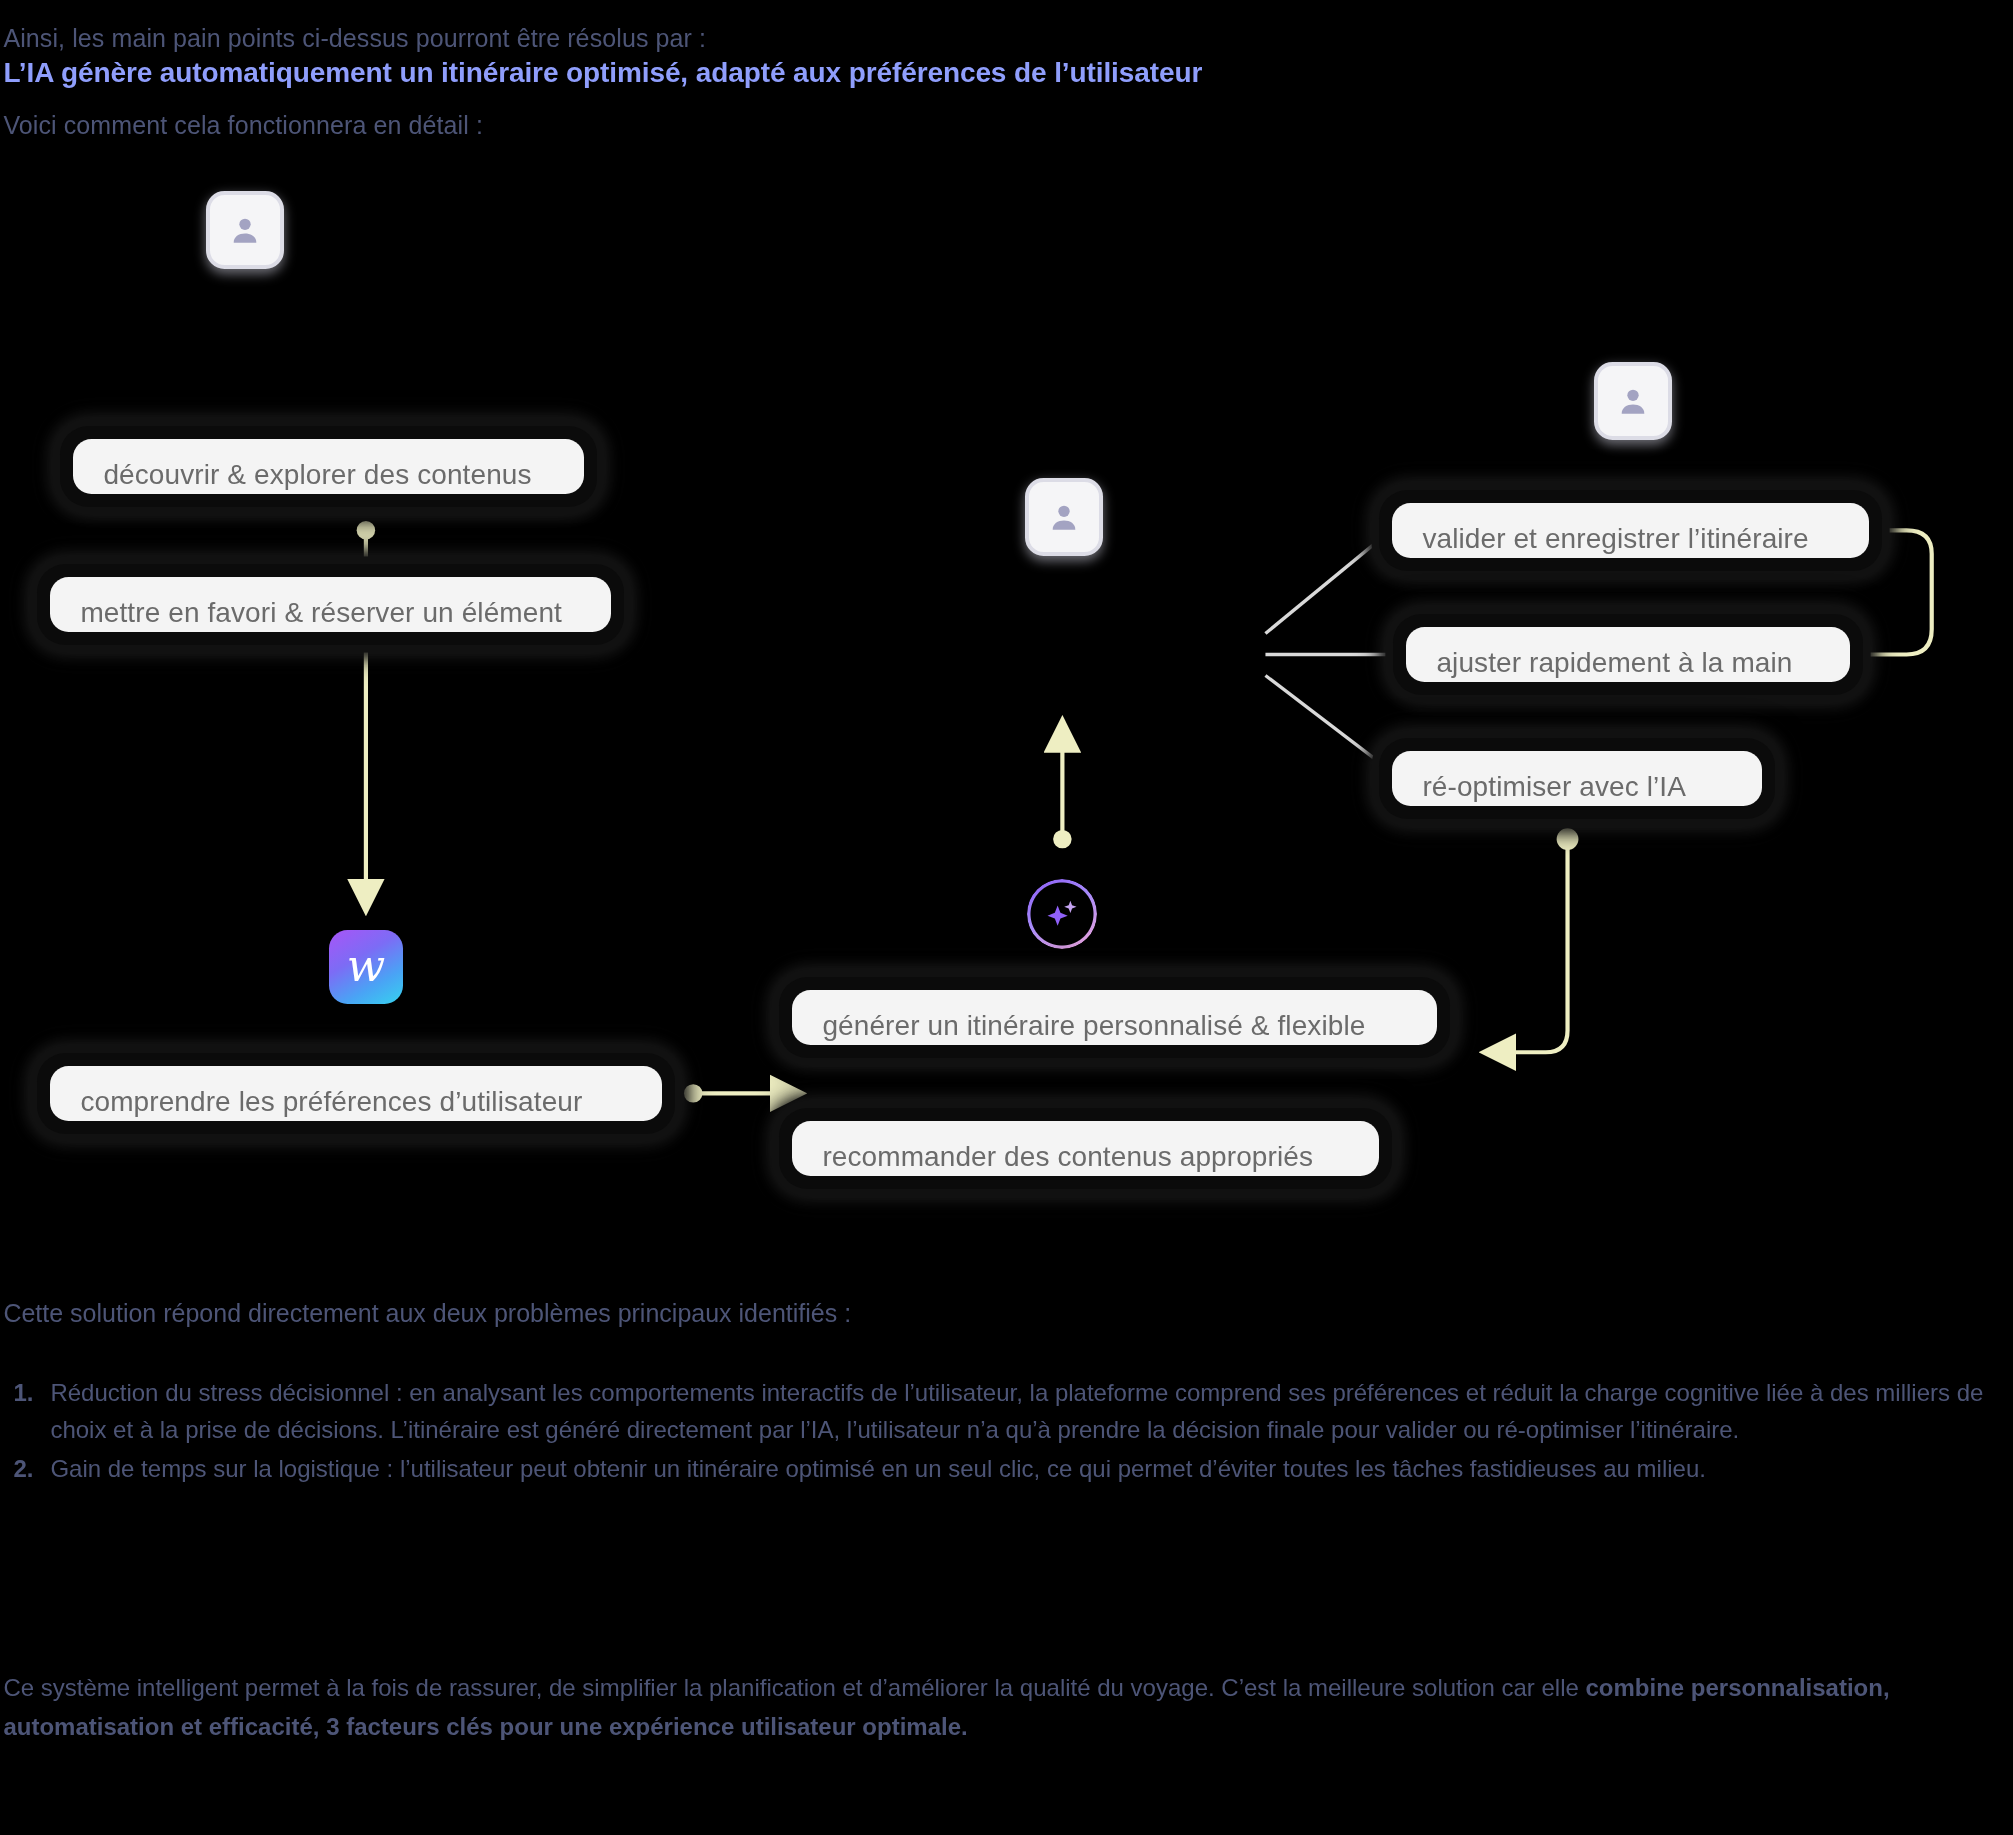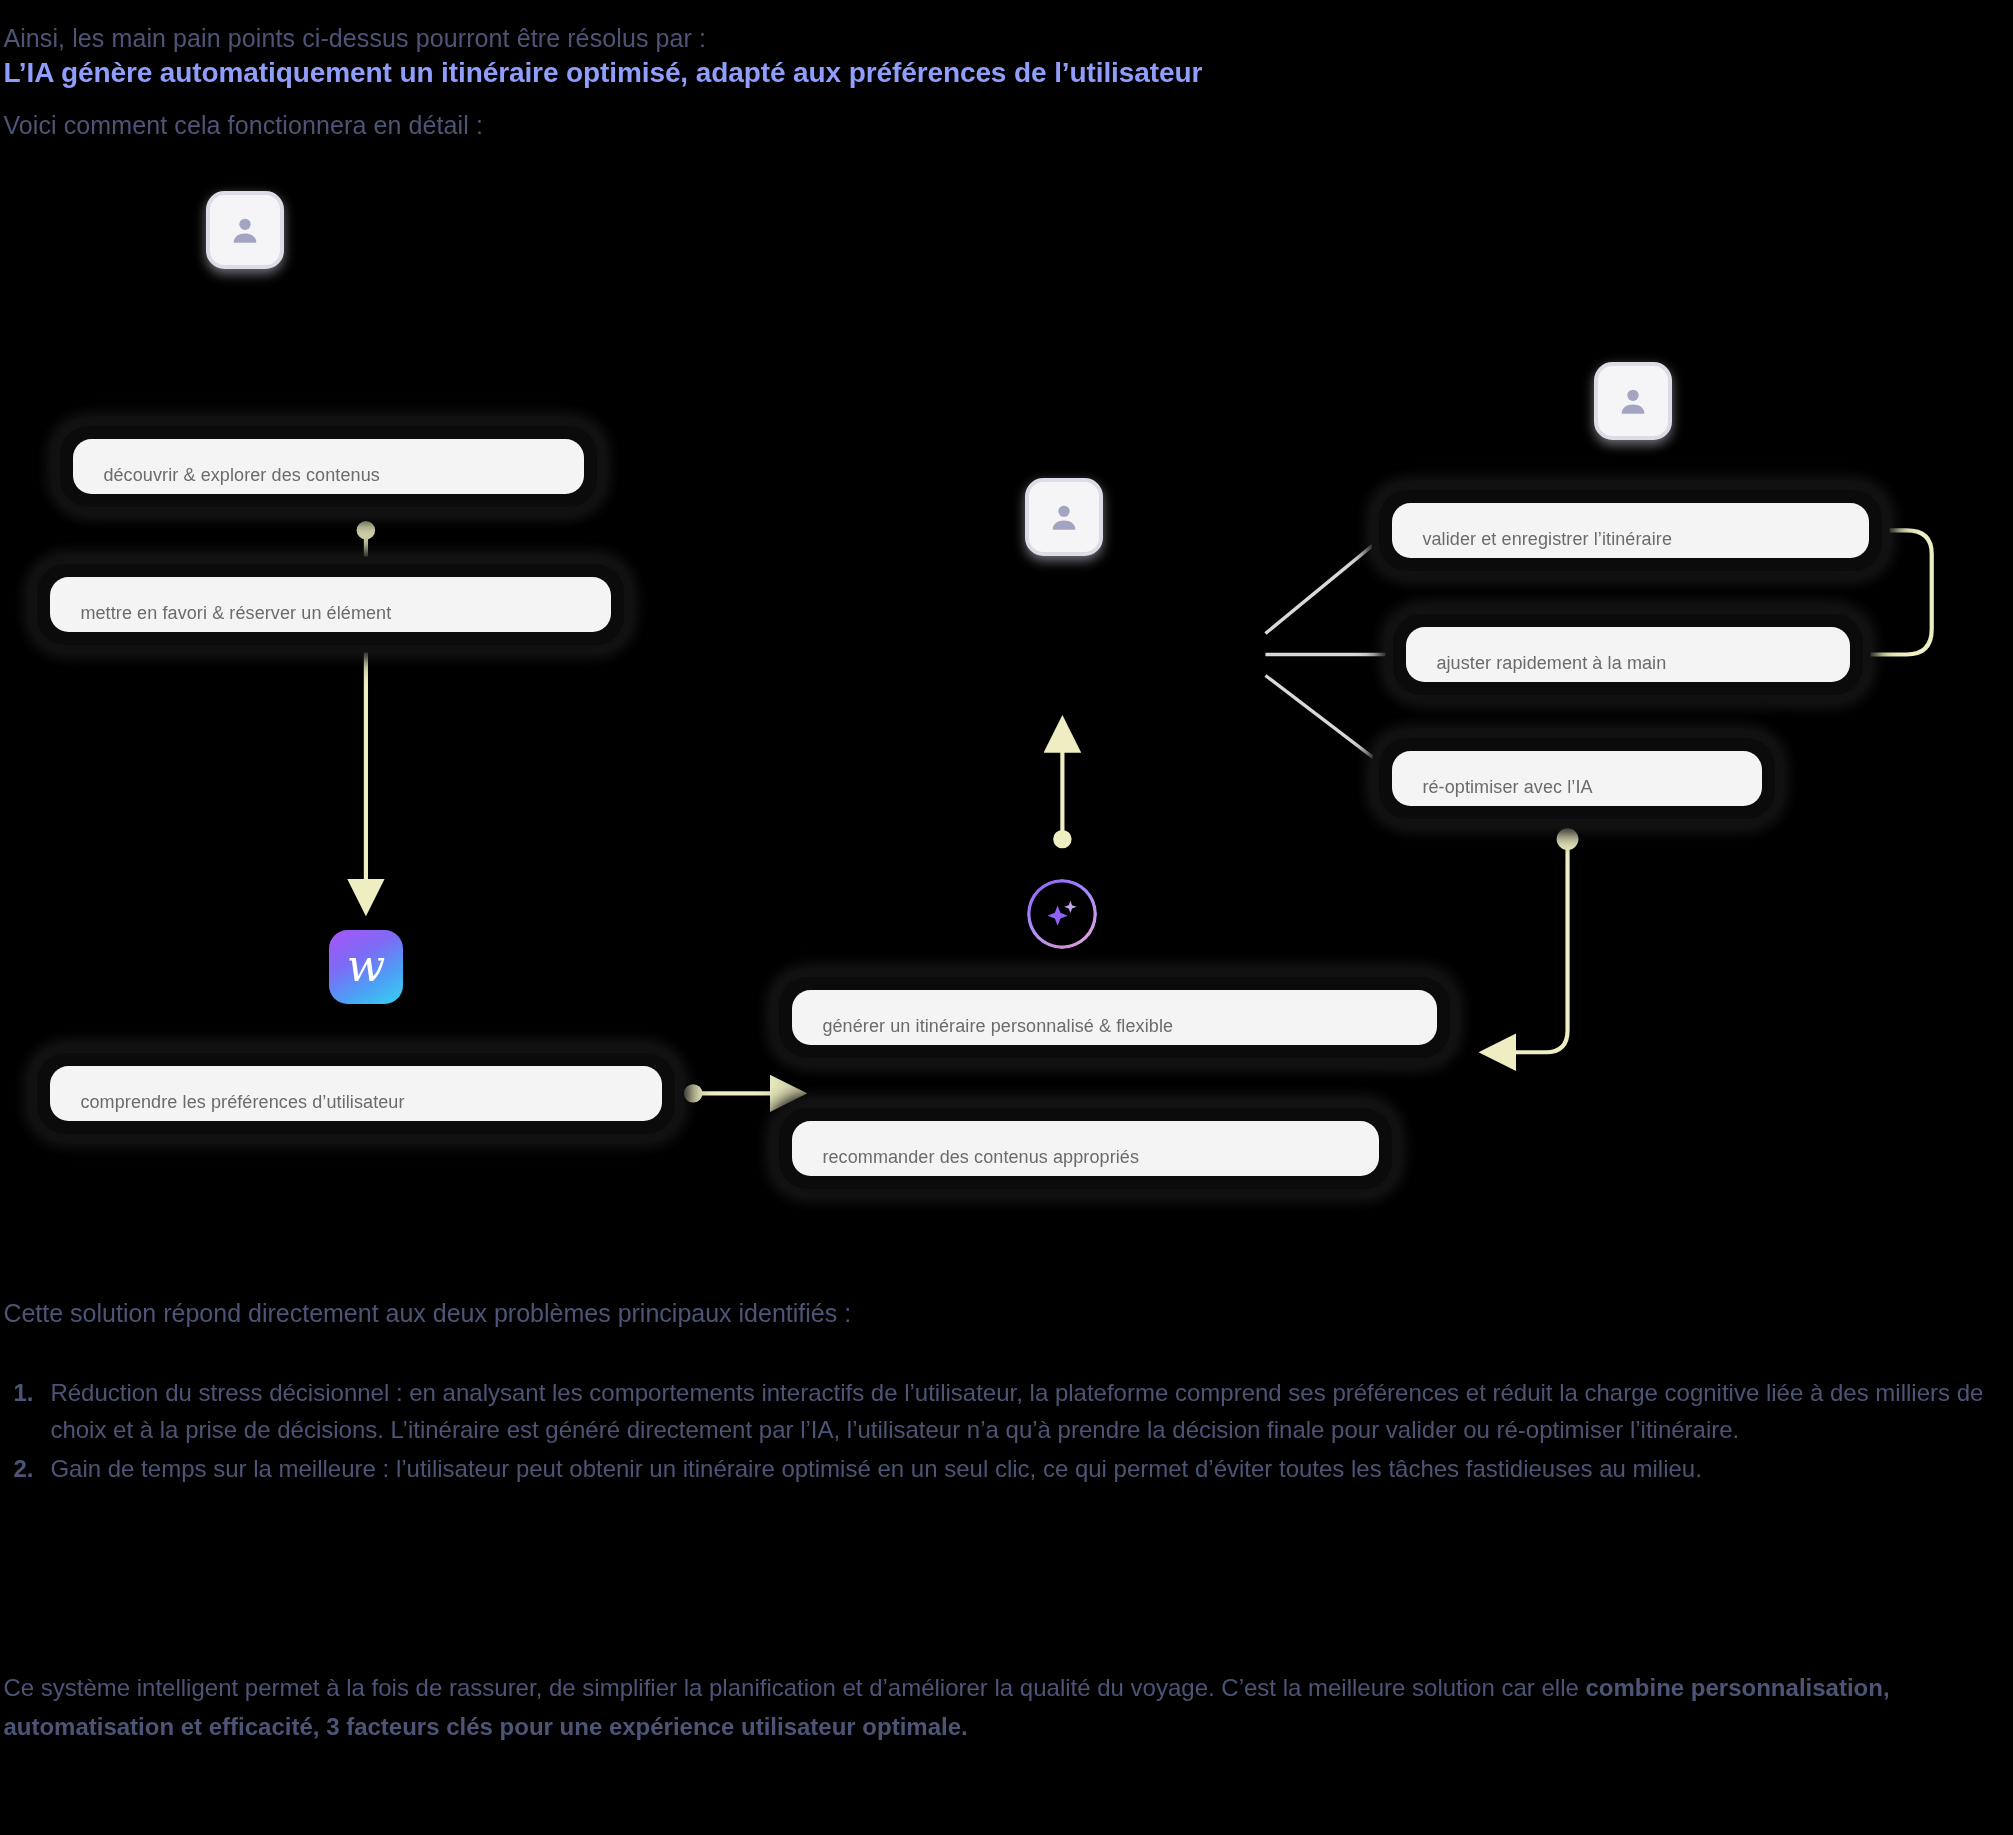--- a/index.html
+++ b/index.html
@@ -123,21 +123,21 @@
     left: 13.4px;
     top: 13.4px;
     right: 13.4px;
     bottom: 13.4px;
     background: #f4f4f4;
     border-radius: 18.5px;
     display: flex;
     align-items: center;
   }
   .node .label {
-    font-size: 18px;
+    font-size: 28px;
     color: #6b6b6b;
     padding-left: 30px;
     letter-spacing: 0.1px;
     white-space: nowrap;
     margin-top: 17px;
   }
 
   
   .avatar-chip {
     position: absolute;
@@ -201,21 +201,21 @@
   <div class="headline">L’IA génère automatiquement un itinéraire optimisé, adapté aux préférences de l’utilisateur</div>
   <div class="intro-line intro-sub">Voici comment cela fonctionnera en détail :</div>
 
   <div class="closing-lead">Cette solution répond directement aux deux problèmes principaux identifiés :</div>
 
   <ul class="numbered-list">
     <li>
       <span class="marker">1.</span><b>Réduction du stress décisionnel</b><span> : en analysant les comportements interactifs de l’utilisateur, la plateforme comprend ses préférences et réduit la charge cognitive liée à des milliers de choix et à la prise de décisions. L’itinéraire est généré directement par l’IA, l’utilisateur n’a qu’à prendre la décision finale pour valider ou ré-optimiser l’itinéraire.</span>
     </li>
     <li>
-      <span class="marker">2.</span><b>Gain de temps sur la meilleure</b><span> : l’utilisateur peut obtenir un itinéraire optimisé en un seul clic, ce qui permet d’éviter toutes les tâches fastidieuses au milieu.</span>
+      <span class="marker">2.</span><b>Gain de temps sur la logistique</b><span> : l’utilisateur peut obtenir un itinéraire optimisé en un seul clic, ce qui permet d’éviter toutes les tâches fastidieuses au milieu.</span>
     </li>
   </ul>
 
   <div class="final-para">
     <span>Ce système intelligent permet à la fois de rassurer, de simplifier la planification et d’améliorer la qualité du voyage. C’est la meilleure solution car elle </span><b>combine personnalisation, automatisation et efficacité, 3 facteurs clés pour une expérience utilisateur optimale.</b>
   </div>
 </div>
 
 <div class="diagram">
 

